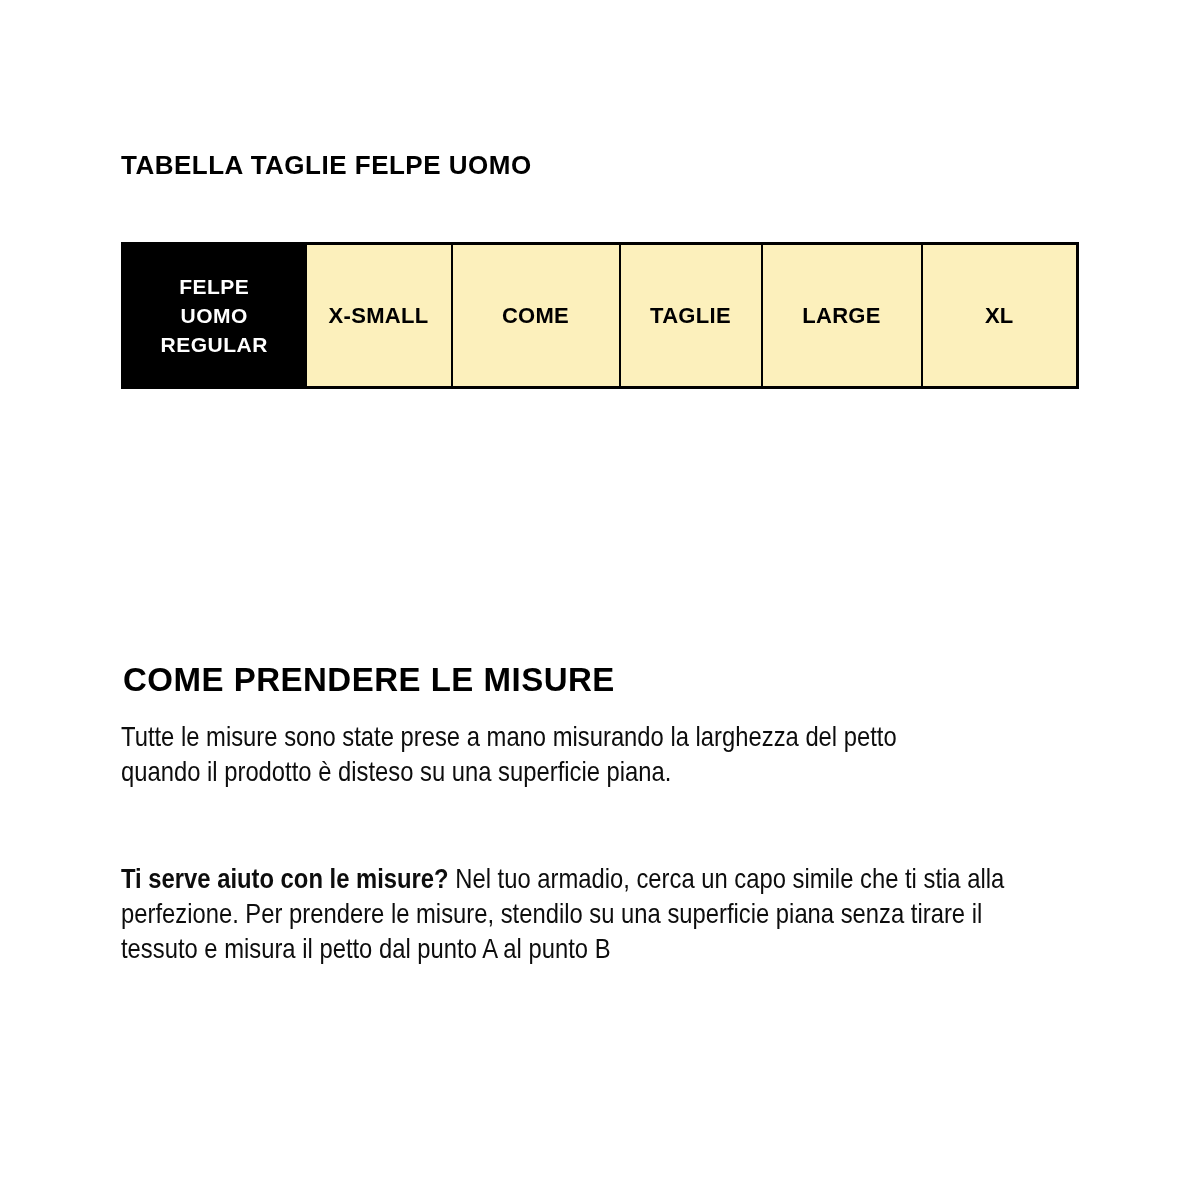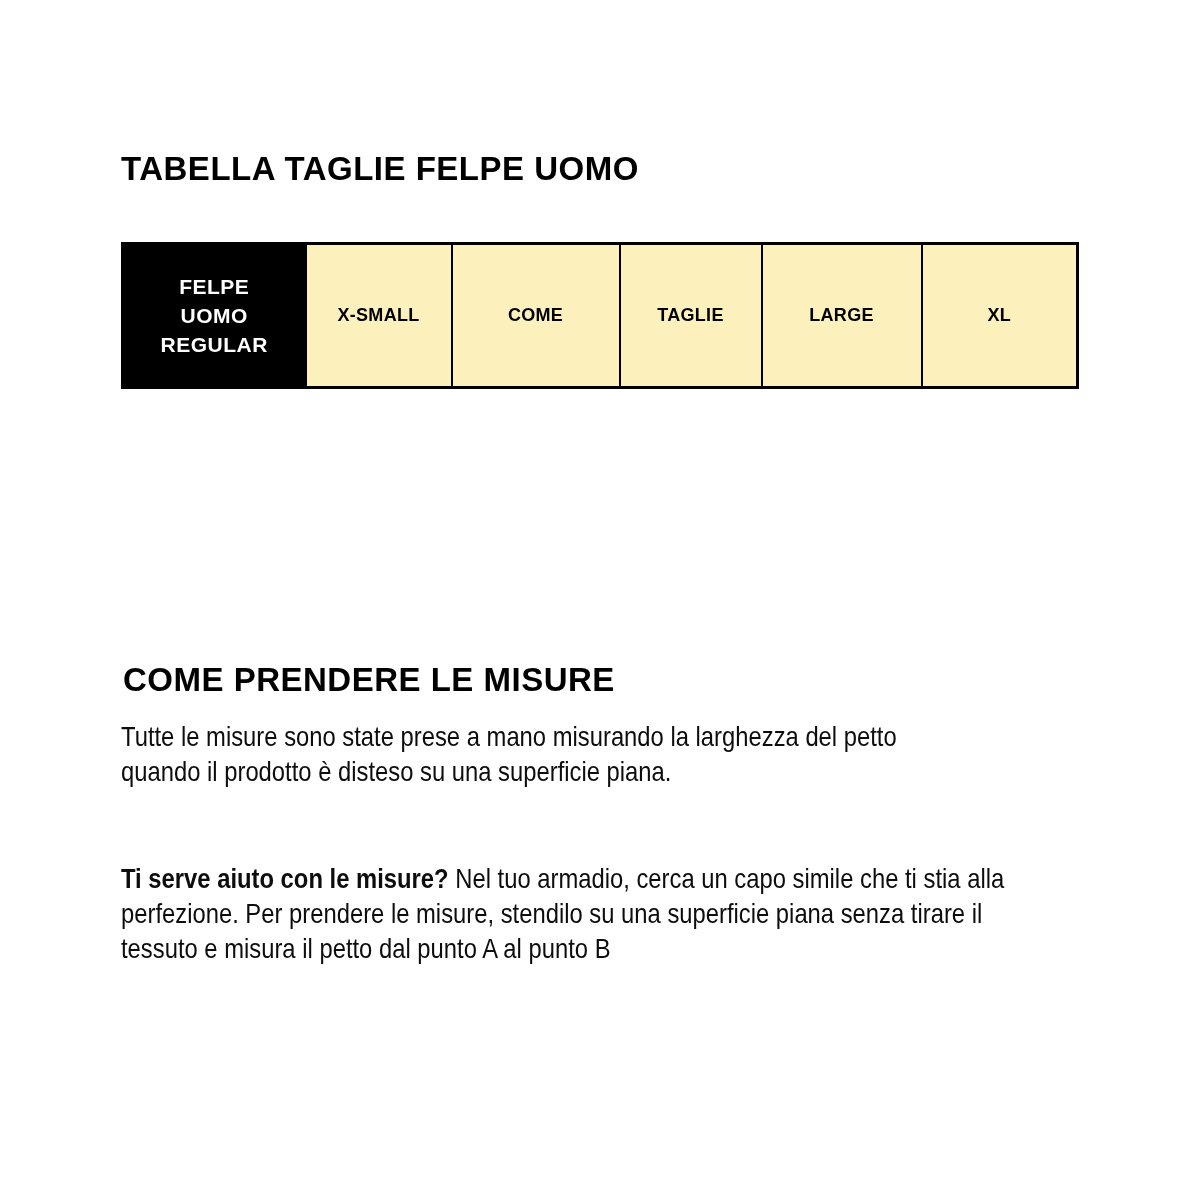--- a/index.html
+++ b/index.html
@@ -3,37 +3,37 @@
 <meta charset="utf-8">
 <style>
   html,body{margin:0;padding:0;}
   body{
     width:1200px;height:1200px;background:#ffffff;overflow:hidden;
     position:relative;font-family:"Liberation Sans",sans-serif;color:#000;
   }
   .page{position:absolute;inset:0;}
   .title{
     position:absolute;left:121px;top:150px;margin:0;
-    font-size:33px;font-weight:700;letter-spacing:.5px;white-space:nowrap;
+    font-size:26px;font-weight:700;letter-spacing:.5px;white-space:nowrap;
   }
   .size-table{
     position:absolute;left:121px;top:242px;
     border-collapse:collapse;table-layout:fixed;border:3px solid #000;
   }
   .size-table td{
     border:2px solid #000;text-align:center;vertical-align:middle;
     font-weight:700;padding:0;
   }
   .header-row{height:144px;}
   .data-row{height:76px;}
   .corner{
     background:#000000;color:#ffffff;font-size:21px;line-height:29px;
     white-space:pre-line;letter-spacing:.5px;
   }
-  .size-h{background:#FCF0BC;font-size:18px;letter-spacing:.3px;}
+  .size-h{background:#FCF0BC;font-size:22px;letter-spacing:.3px;}
   .row-label{background:#FCE3C2;font-size:19px;letter-spacing:.3px;}
   .value{background:#ffffff;font-size:22px;}
   .section-heading{
     position:absolute;left:121px;top:659px;margin:2px;
     font-size:33px;font-weight:700;letter-spacing:.5px;white-space:nowrap;
   }
   .para{
     position:absolute;left:121px;margin:0;width:1300px;
     font-size:28px;line-height:35px;white-space:pre-line;
     transform:scaleX(.85);transform-origin:0 0;color:#0d0d0d;

